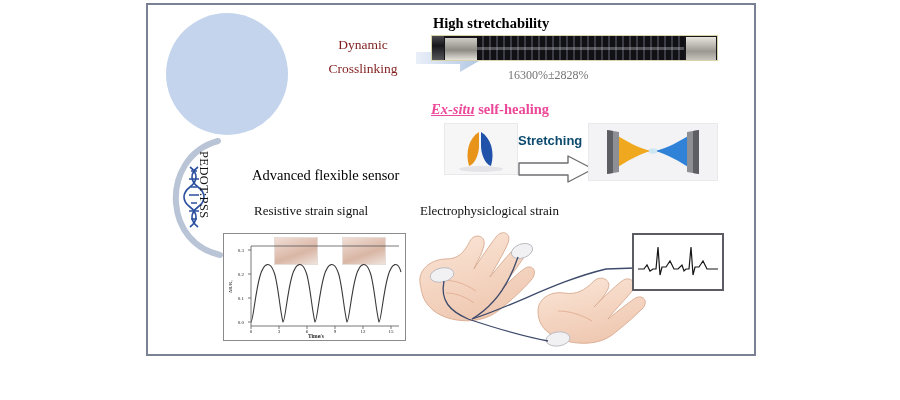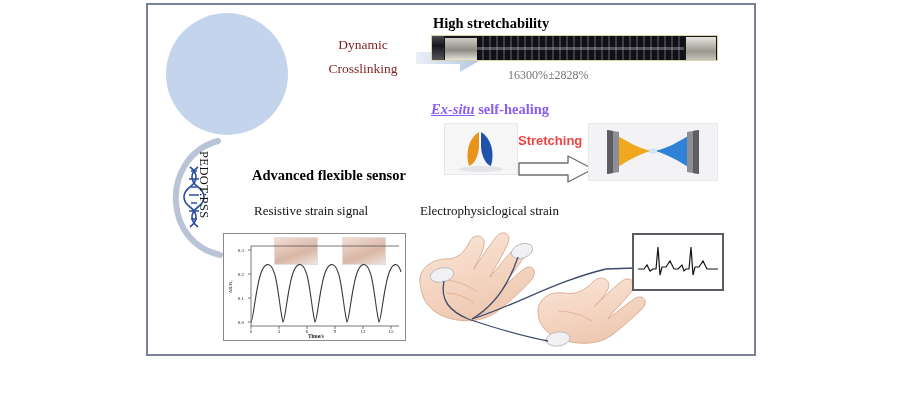--- a/index.html
+++ b/index.html
@@ -23,34 +23,34 @@
   .h-stretch{position:absolute;left:285px;top:10px;font-size:14.5px;font-weight:bold;color:#000;font-family:"Liberation Serif",serif;}
   .strip{position:absolute;left:283px;top:30px;width:287px;height:26px;border:1px solid #d8d4a8;box-sizing:border-box;overflow:hidden;background:#15151a;}
   .strip .cap-l{position:absolute;left:0;top:0;width:12px;height:100%;background:linear-gradient(180deg,#4a4a4e,#17171b 40%,#55555a);}
   .strip .ph{position:absolute;left:13px;top:2px;width:32px;height:22px;background:linear-gradient(180deg,#cfcdc6,#8d8b84 55%,#e4e2db);}
   .strip .cap-r{position:absolute;right:1px;top:1px;width:30px;height:24px;background:linear-gradient(180deg,#e7e5de,#9a988f 60%,#cbc9c2);}
   .strip .stripes{position:absolute;left:45px;right:33px;top:0;height:100%;
     background:repeating-linear-gradient(90deg,#101015 0px,#101015 5px,#3c3c46 5px,#3c3c46 7px);}
   .strip .glare{position:absolute;left:45px;right:33px;top:44%;height:3px;background:rgba(210,210,215,.35);}
   .pct{position:absolute;left:360px;top:63px;font-size:12px;color:#737373;}
 
-  .h-heal{position:absolute;left:283px;top:96px;font-size:14.5px;font-weight:bold;color:#8b5cf6;}
+  .h-heal{position:absolute;left:283px;top:96px;font-size:14.5px;font-weight:bold;color:#ec4899;}
   .h-heal i{font-style:italic;text-decoration:underline;}
 
   .heal-photo{position:absolute;left:296px;top:118px;width:74px;height:52px;background:#f4f4f6;border:1px solid #e9e9ec;box-sizing:border-box;overflow:hidden;}
-  .h-stretching{position:absolute;left:370px;top:128px;font-size:13px;font-weight:bold;font-family:"Liberation Sans",sans-serif;color:#ef4444;}
+  .h-stretching{position:absolute;left:370px;top:128px;font-size:13px;font-weight:bold;font-family:"Liberation Sans",sans-serif;color:#0c4a6e;}
   .heal-arrow{position:absolute;left:370px;top:150px;width:76px;height:28px;}
   .heal-photo2{position:absolute;left:440px;top:118px;width:130px;height:58px;background:#f2f2f4;border:1px solid #e9e9ec;box-sizing:border-box;overflow:hidden;}
 
   
   .pedot-arc{position:absolute;left:24px;top:132px;width:62px;height:122px;}
   .pedot-text{position:absolute;left:48px;top:146px;font-size:12.5px;letter-spacing:.4px;color:#111;
     writing-mode:vertical-rl;text-orientation:mixed;}
 
-  .h-sensor{position:absolute;left:104px;top:162px;font-size:14.5px;font-weight:bold;color:#000;}
+  .h-sensor{position:absolute;left:104px;top:162px;font-size:14.5px;font-weight:normal;color:#000;}
 
   .lbl-resistive{position:absolute;left:106px;top:198px;font-size:13px;color:#111;}
   .lbl-ephys{position:absolute;left:272px;top:198px;font-size:13px;color:#111;}
 
   
   .chart-box{position:absolute;left:75px;top:228px;width:183px;height:108px;border:1px solid #8b8b8b;box-sizing:border-box;background:#fff;}
   .chart-inset{position:absolute;top:3px;width:42px;height:26px;background:linear-gradient(160deg,#f1ded6,#d9b6a5 60%,#efe3dc);border:1px solid #e6ddd8;}
   .y-title{position:absolute;left:4px;top:46px;font-size:5px;color:#222;writing-mode:vertical-rl;transform:rotate(180deg);}
   .x-title{position:absolute;left:84px;bottom:1px;font-size:5.5px;color:#222;font-weight:bold;}
   .ytick{position:absolute;font-size:5px;color:#222;text-align:right;width:14px;}

